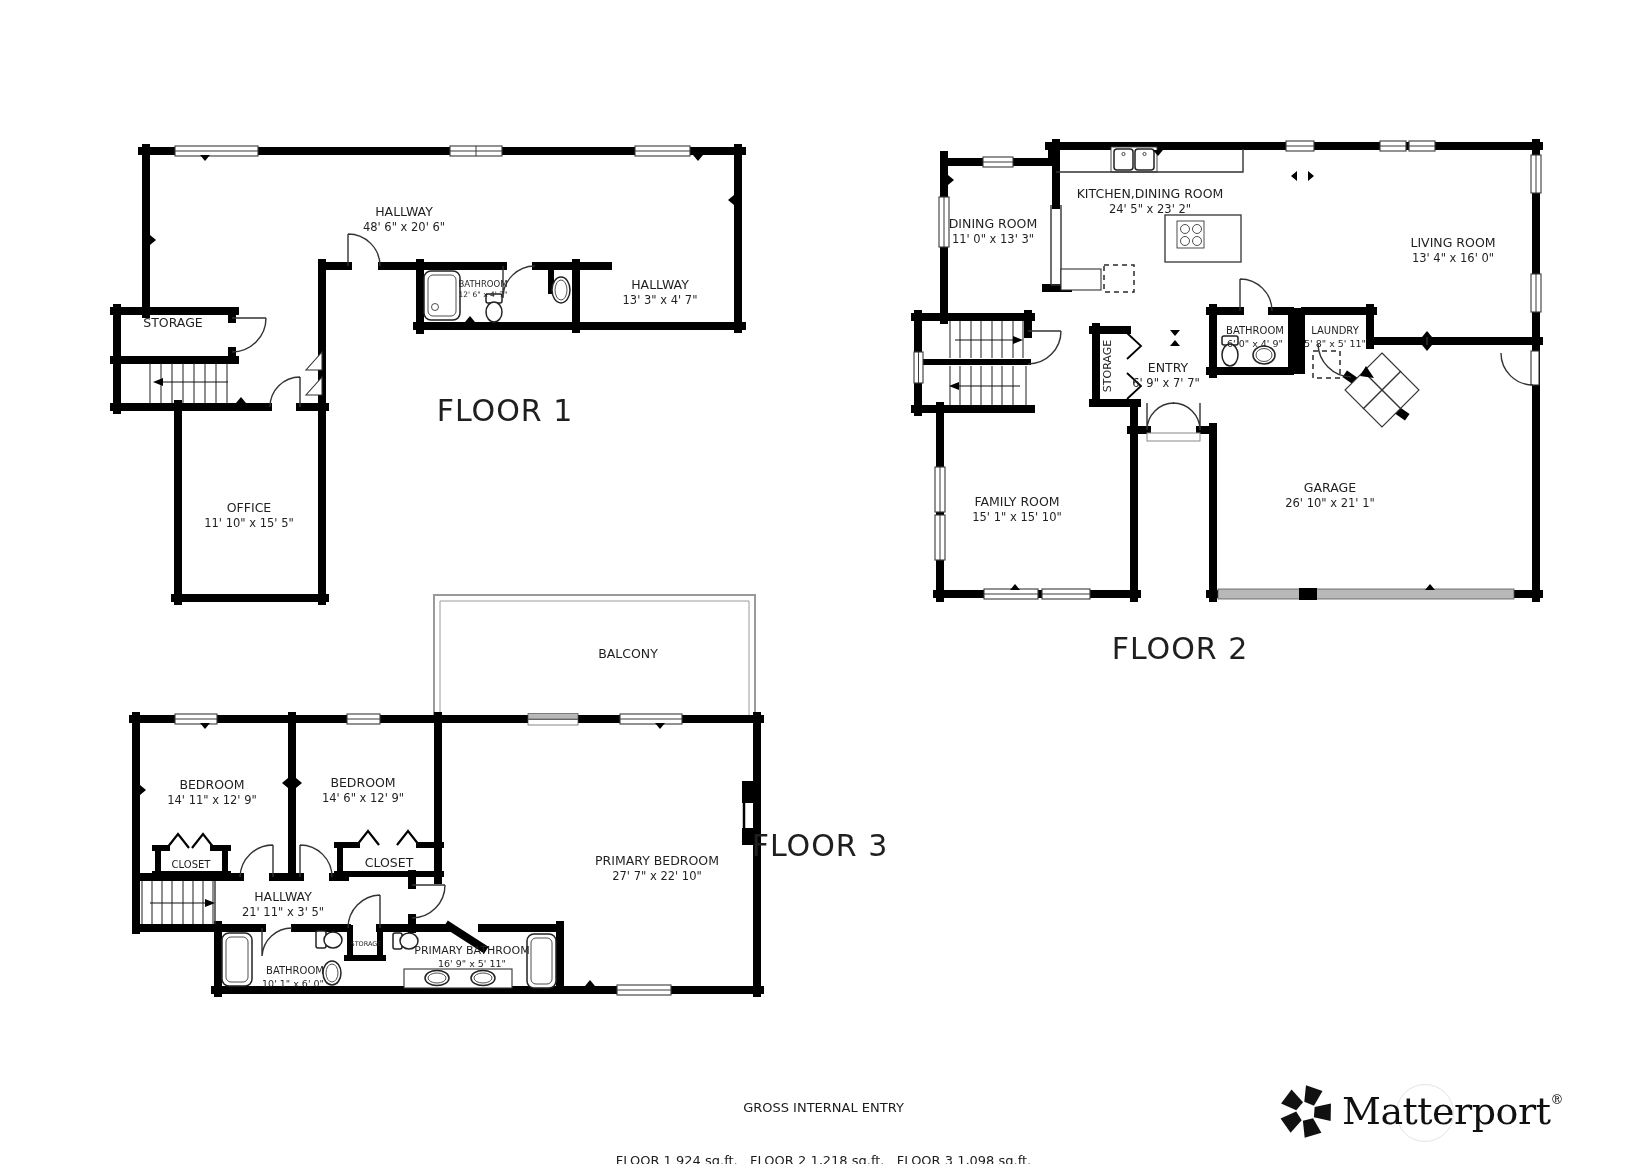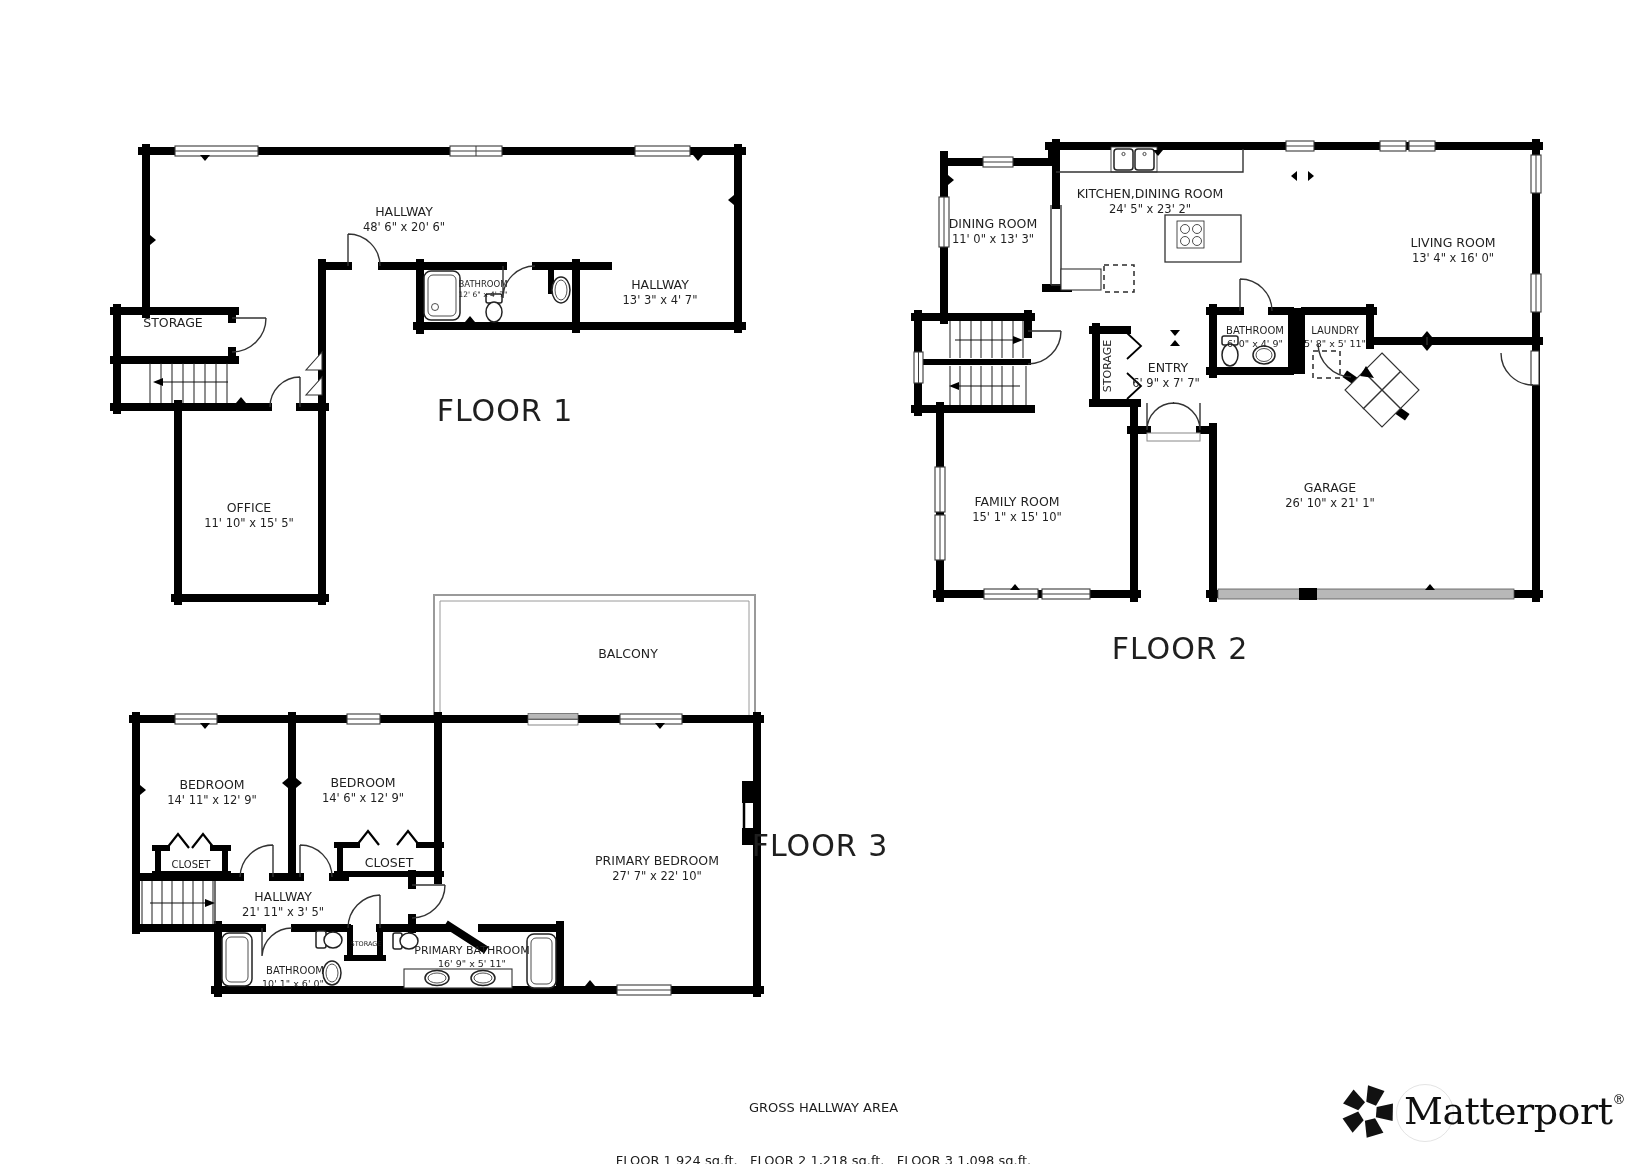--- a/index.html
+++ b/index.html
@@ -22,21 +22,21 @@
   .fix{stroke:#222;stroke-width:1.5;fill:#fff;}
   .fix2{stroke:#222;stroke-width:0.8;fill:none;}
   .win{fill:#fff;stroke:#3a3a3a;stroke-width:1.1;}
   .winline{stroke:#3a3a3a;stroke-width:1;}
   .dash{stroke:#2a2a2a;stroke-width:1.5;fill:none;stroke-dasharray:5,4;}
   .tick{fill:#000;stroke:none;}
   .arrowln{stroke:#111;stroke-width:1.2;fill:none;}
   .balc{fill:none;stroke:#9a9a9a;}
   .footer{position:absolute;left:0;top:1064px;width:1647px;text-align:center;
           font-size:13px;line-height:17.5px;color:#1c1c1c;white-space:pre;}
-  .logo{position:absolute;left:1338px;top:1080px;height:62px;display:flex;align-items:center;}
+  .logo{position:absolute;left:1276px;top:1080px;height:62px;display:flex;align-items:center;}
   .logo-ring{position:absolute;left:58px;top:1px;width:56px;height:56px;border:1.5px solid #e4e4e4;border-radius:50%;}
   .logo-word{font-family:"DejaVu Serif","Liberation Serif",serif;font-size:38px;color:#101010;
              letter-spacing:-0.5px;margin-left:6px;position:relative;z-index:2;}
   .logo-word sup{font-size:13px;vertical-align:20px;}
 </style>
 </head>
 <body>
 
 <div class="page">
 
@@ -389,21 +389,21 @@
     <text class="rd" x="283" y="916">21' 11" x 3' 5"</text>
     <text class="rn-tiny" x="366" y="946">STORAGE</text>
     <text class="rn-sm" x="295" y="974">BATHROOM</text>
     <text class="rd-sm" x="293" y="987">10' 1" x 6' 0"</text>
     <text class="rn-sm" x="472" y="954" style="font-size:11px">PRIMARY BATHROOM</text>
     <text class="rd-sm" x="472" y="967">16' 9" x 5' 11"</text>
     <text class="floor-title" x="820" y="856">FLOOR 3</text>
   </svg>
 
   <div class="footer">
-    <div>GROSS HALLWAY AREA</div>
+    <div>GROSS INTERNAL ENTRY</div>
     <div>FLOOR 1 924 sq.ft.   FLOOR 2 1,218 sq.ft.   FLOOR 3 1,098 sq.ft.</div>
     
     
     
   </div>
 
   <div class="logo-ring" style="left:1396px;top:1084px;position:absolute;"></div>
   <div class="logo">
     <svg width="60" height="57" viewBox="0 0 100 100">
       <g fill="#111">

